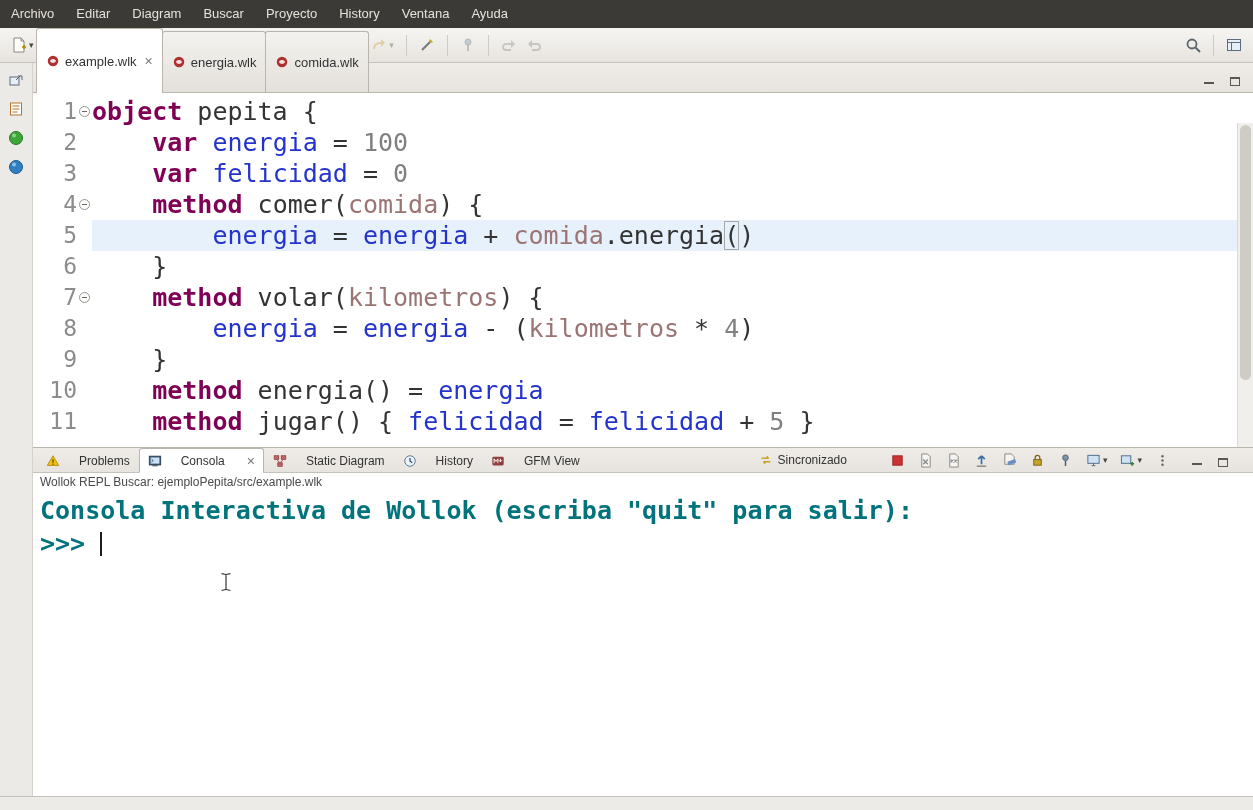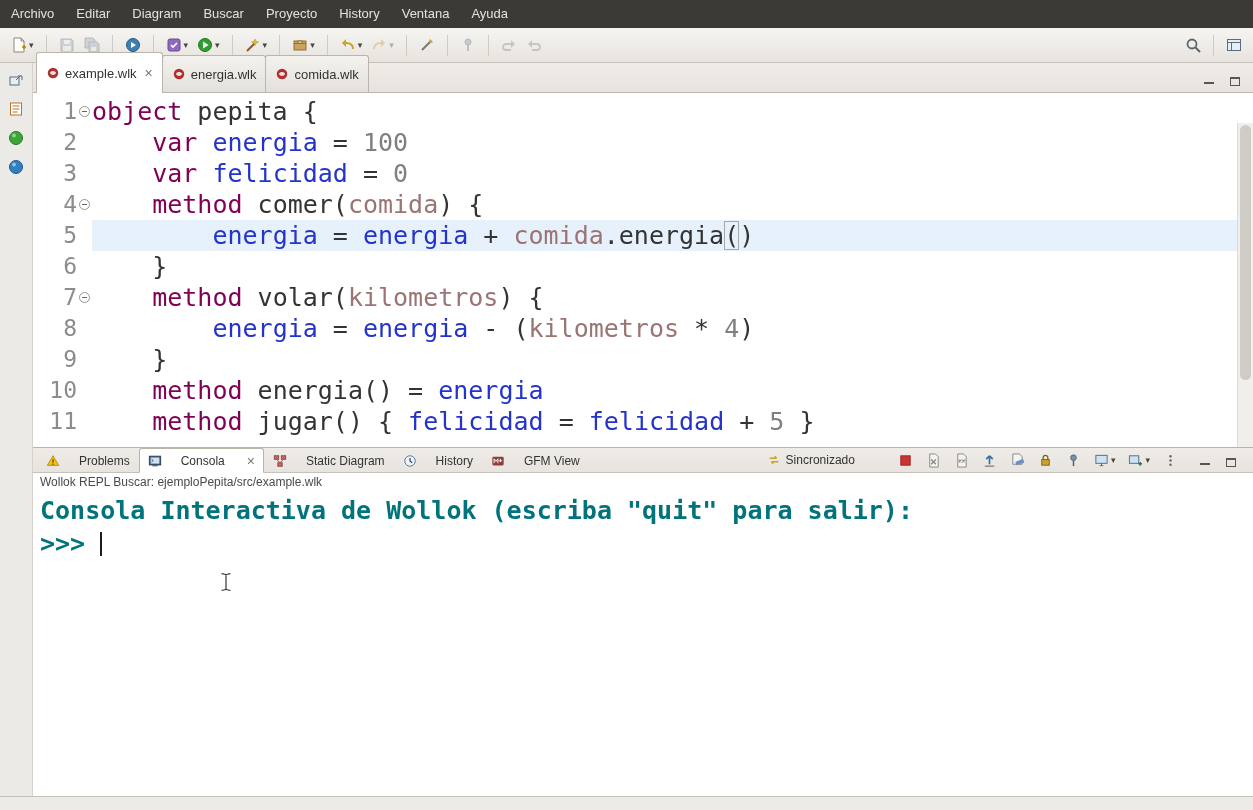--- a/index.html
+++ b/index.html
@@ -32,60 +32,60 @@
   
   .left-trim{position:absolute;left:0;top:63px;width:33px;bottom:14px;box-sizing:border-box;
     background:#eceae6;border-right:1px solid #d6d2cb;display:flex;flex-direction:column;align-items:center;padding-top:6px}
   .trim-btn{width:24px;height:22px;display:flex;align-items:center;justify-content:center;margin-bottom:7px}
 
   
   .editor-area{position:absolute;left:33px;top:63px;right:0;height:384px}
   .etabs{height:30px;box-sizing:border-box;display:flex;align-items:flex-end;padding-left:3px;
     background:linear-gradient(#efece8,#e7e4df);border-bottom:1px solid #b9b4ac}
   .etab-list{display:flex;align-items:flex-end;height:100%}
-  .etab{display:inline-flex;align-items:center;gap:5px;height:24px;padding:6px 9px;
+  .etab{display:inline-flex;align-items:center;gap:5px;height:24px;padding:18px 9px;
     background:linear-gradient(#f4f2ee,#e4e1dc);border:1px solid #b9b4ac;border-bottom:none;
     border-top-left-radius:3px;border-top-right-radius:3px;font-size:13px;color:#333;margin-right:-1px;cursor:default}
   .etab.active{background:#fff;height:28px;margin-bottom:-1px;z-index:2;position:relative}
   .tclose{color:#777;font-size:14px;line-height:1;margin-left:3px}
   .win-btns{margin-left:auto;display:flex;align-items:center;gap:10px;padding:0 10px 6px 0}
   .wbtn{width:16px;height:14px;display:flex;align-items:flex-end;justify-content:center}
   .ic-min{width:10px;height:2px;background:#5a564f;margin-bottom:2px}
   .ic-max{width:10px;height:9px;border:1px solid #5a564f;border-top-width:2px;box-sizing:border-box}
 
   .editor-body{position:absolute;left:0;top:30px;right:0;bottom:0;background:#fff;overflow:hidden}
   .code{position:absolute;left:0;top:0;right:15px;bottom:0;padding-top:3px;
     font-family:"DejaVu Sans Mono",monospace;font-size:25px;line-height:31px}
   .code-line{display:flex;height:31px}
   .lnum{flex:none;width:44px;text-align:right;color:#8c8c8c;font-size:23px;line-height:31px}
   .fold-col{flex:none;width:15px;position:relative}
   .fold-marker{position:absolute;left:2px;top:10px;width:11px;height:11px;box-sizing:border-box;
     border:1px solid #9a968f;border-radius:50%;background:#fff}
   .fold-marker::after{content:"";position:absolute;left:2px;right:2px;top:4px;height:1px;background:#6a665f}
   .code-text{flex:1;white-space:pre;color:var(--c-plain)}
   .code-line.hl .code-text{background:var(--c-linehl)}
-  .tok-kw{font-weight:normal;color:var(--c-keyword)}
+  .tok-kw{font-weight:bold;color:var(--c-keyword)}
   .tok-var{color:var(--c-var)}
   .tok-param{color:var(--c-param)}
   .tok-num{color:var(--c-num)}
   .tok-plain{color:var(--c-plain)}
   .tok-brk{color:var(--c-plain);outline:1px solid #a8a8a8;outline-offset:-1px}
   .vscroll{position:absolute;right:0;top:30px;bottom:0;width:15px;background:#f1efec;border-left:1px solid #ddd9d3}
   .vthumb{position:absolute;left:2px;right:2px;top:2px;height:255px;background:#cfccc6;border-radius:7px}
 
   
   .bottom-panel{position:absolute;left:33px;top:447px;right:0;bottom:14px;display:flex;flex-direction:column;background:#fff}
   .btabs{height:26px;box-sizing:border-box;display:flex;align-items:flex-end;padding-left:4px;
     background:linear-gradient(#efece8,#e7e4df);border-bottom:1px solid #c6c1ba;border-top:1px solid #b9b4ac}
   .btab-list{display:flex;align-items:flex-end;height:100%}
   .btab{display:inline-flex;align-items:center;gap:19px;height:21px;padding:0 8px;font-size:12px;color:#333;
     border:1px solid transparent;cursor:default}
   .btab.active{background:#fff;border-color:#b9b4ac;border-bottom-color:#fff;margin-bottom:-1px;height:23px;
     border-top-left-radius:3px;border-top-right-radius:3px;z-index:2;position:relative}
-  .btab-right{margin-left:auto;display:flex;align-items:center;height:100%;padding-right:4px}
+  .btab-right{margin-left:auto;display:flex;align-items:center;height:100%;padding-right:12px}
   .sync{display:flex;align-items:center;gap:5px;font-size:12px;color:#333;margin-right:40px}
   .ctb{display:flex;align-items:center;gap:7px;margin-right:16px}
   .cwin{display:flex;align-items:center;gap:10px;padding-right:10px}
 
   .console-title{height:19px;line-height:19px;background:#fff;font-size:12px;color:#4a4a4a;padding-left:7px}
   .console-body{flex:1;background:#fff;padding:2px 0 0 7px;
     font-family:"DejaVu Sans Mono",monospace;font-weight:bold;font-size:25px;color:var(--c-teal)}
   .c-line{height:33px;line-height:33px;white-space:pre}
   .caret-bar{display:inline-block;width:2px;height:24px;background:#1c1c1c;vertical-align:-4px;margin-left:15px}
 

